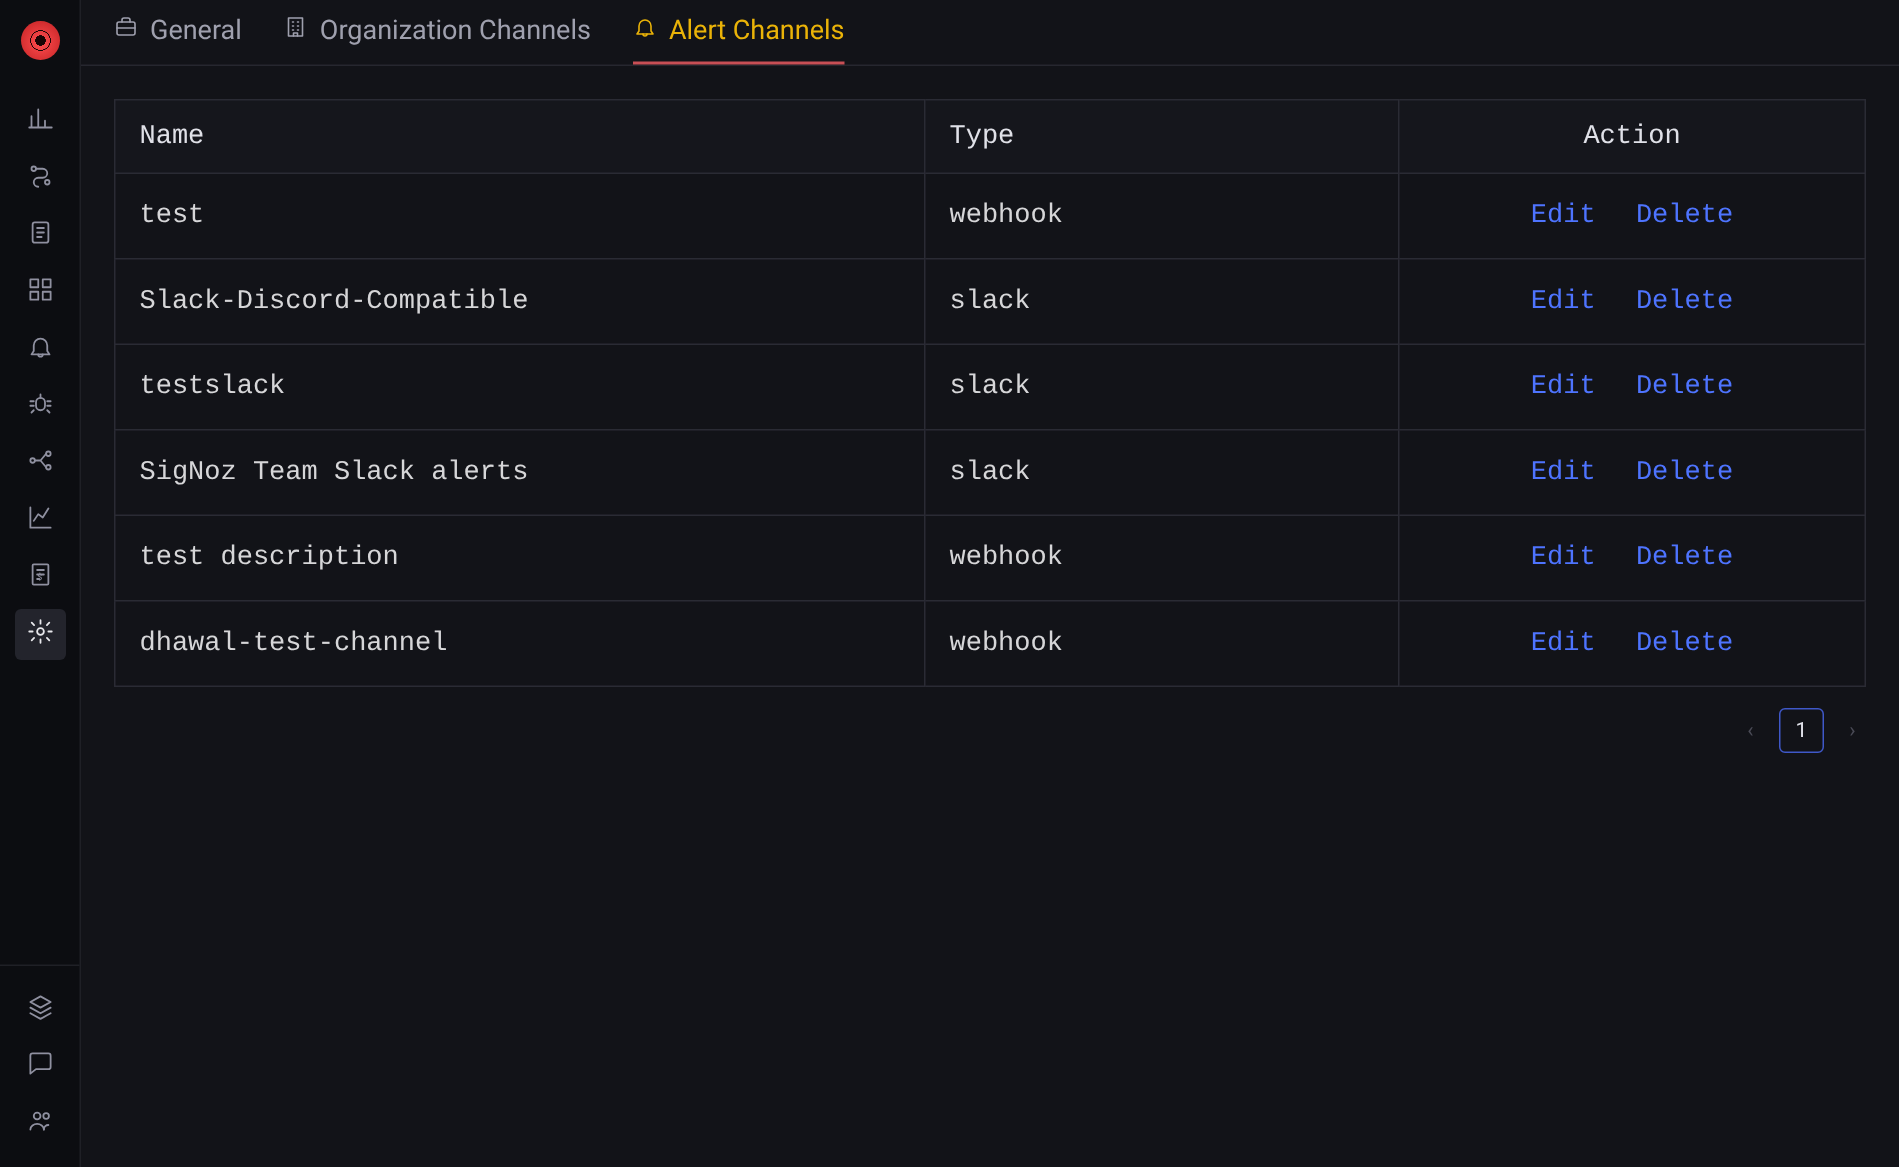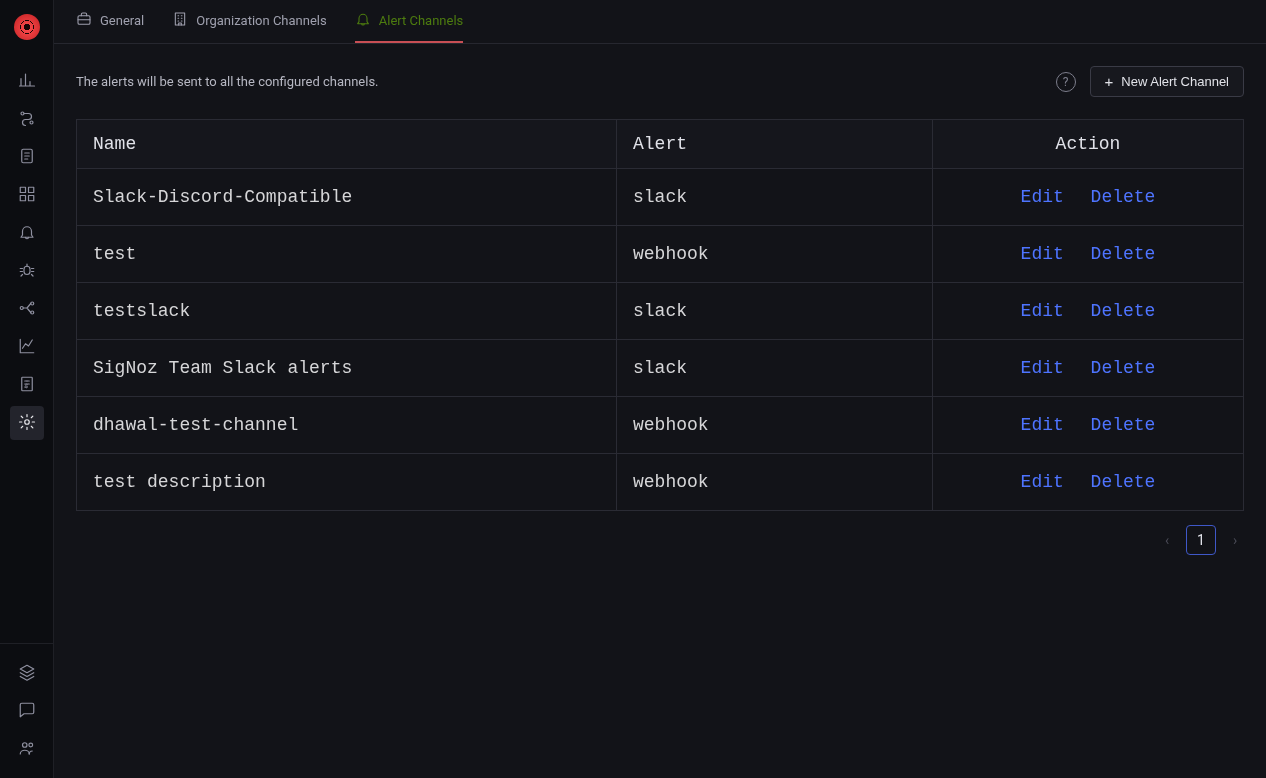--- a/index.html
+++ b/index.html
@@ -56,22 +56,22 @@
     align-items: flex-end;
   }
   .tab {
     display: flex; align-items: center; gap: 8px;
     height: 44px;
     color: #9fa0ae;
     cursor: pointer;
     border-bottom: 2px solid transparent;
   }
   .tab .icon { width: 16px; height: 16px; }
-  .tab.active { color: #4d7c0f; border-bottom-color: #c84f55; margin-top: 25px; }
-  .tab-label { font-size: 13px; }
+  .tab.active { color: #eab308; border-bottom-color: #c84f55; margin-top: 25px; }
+  .tab-label { font-size: 18px; }
 
   .content { padding: 22px; flex: 1; display: flex; flex-direction: column; }
   .topbar { display: flex; align-items: center; justify-content: space-between; margin-bottom: 22px; }
   .desc { color: #b6b7c2; font-size: 13px; }
   .topbar-right { display: flex; align-items: center; gap: 14px; }
   .help-btn {
     width: 20px; height: 20px; border: 1.5px solid #7d7e8c; border-radius: 50%;
     display: flex; align-items: center; justify-content: center;
     color: #7d7e8c; font-size: 12px; cursor: pointer;
   }
@@ -251,84 +251,72 @@
         <div class="tab active">
           <span><svg class="icon" viewBox="0 0 24 24">
               <path d="M18 16v-5a6 6 0 1 0-12 0v5l-2 3h16z"></path>
               <path d="M10 19a2 2 0 0 0 4 0"></path>
             </svg></span>
     <span class="tab-label">Alert Channels</span>
         </div>
       </nav>
 
     <div class="content">
-      <div class="topbar">
-        <div class="desc">The alerts will be sent to all the configured channels.</div>
-        <div class="topbar-right">
-          <div class="help-btn">
-            <span>?</span>
-          </div>
-          <button class="new-btn">
-            <span class="plus">+</span>
-            <span>New Alert Channel</span>
-          </button>
-        </div>
-      </div>
 
       <table class="channels">
         <thead>
           <tr>
             <th class="col-name">Name</th>
-            <th class="col-type">Alert</th>
+            <th class="col-type">Type</th>
             <th class="col-action">Action</th>
           </tr>
         </thead>
         <tbody id="table-body">
             <tr>
+    <td>test</td>
+    <td>webhook</td>
+    <td class="action-cell">
+      <span class="action-link">Edit</span>
+      <span class="action-link">Delete</span>
+    </td>
+            </tr>
+            <tr>
     <td>Slack-Discord-Compatible</td>
     <td>slack</td>
     <td class="action-cell">
       <span class="action-link">Edit</span>
       <span class="action-link">Delete</span>
     </td>
             </tr>
             <tr>
-    <td>test</td>
-    <td>webhook</td>
-    <td class="action-cell">
-      <span class="action-link">Edit</span>
-      <span class="action-link">Delete</span>
-    </td>
-            </tr>
-            <tr>
     <td>testslack</td>
     <td>slack</td>
     <td class="action-cell">
       <span class="action-link">Edit</span>
       <span class="action-link">Delete</span>
     </td>
             </tr>
             <tr>
     <td>SigNoz Team Slack alerts</td>
     <td>slack</td>
     <td class="action-cell">
       <span class="action-link">Edit</span>
       <span class="action-link">Delete</span>
     </td>
             </tr>
             <tr>
+    <td>test description</td>
+    <td>webhook</td>
+    <td class="action-cell">
+      <span class="action-link">Edit</span>
+      <span class="action-link">Delete</span>
+    </td>
+            </tr>
+            <tr>
     <td>dhawal-test-channel</td>
-    <td>webhook</td>
-    <td class="action-cell">
-      <span class="action-link">Edit</span>
-      <span class="action-link">Delete</span>
-    </td>
-            </tr>
-            <tr>
-    <td>test description</td>
     <td>webhook</td>
     <td class="action-cell">
       <span class="action-link">Edit</span>
       <span class="action-link">Delete</span>
     </td>
             </tr>
           </tbody>
       </table>
 
       <div class="pager">

